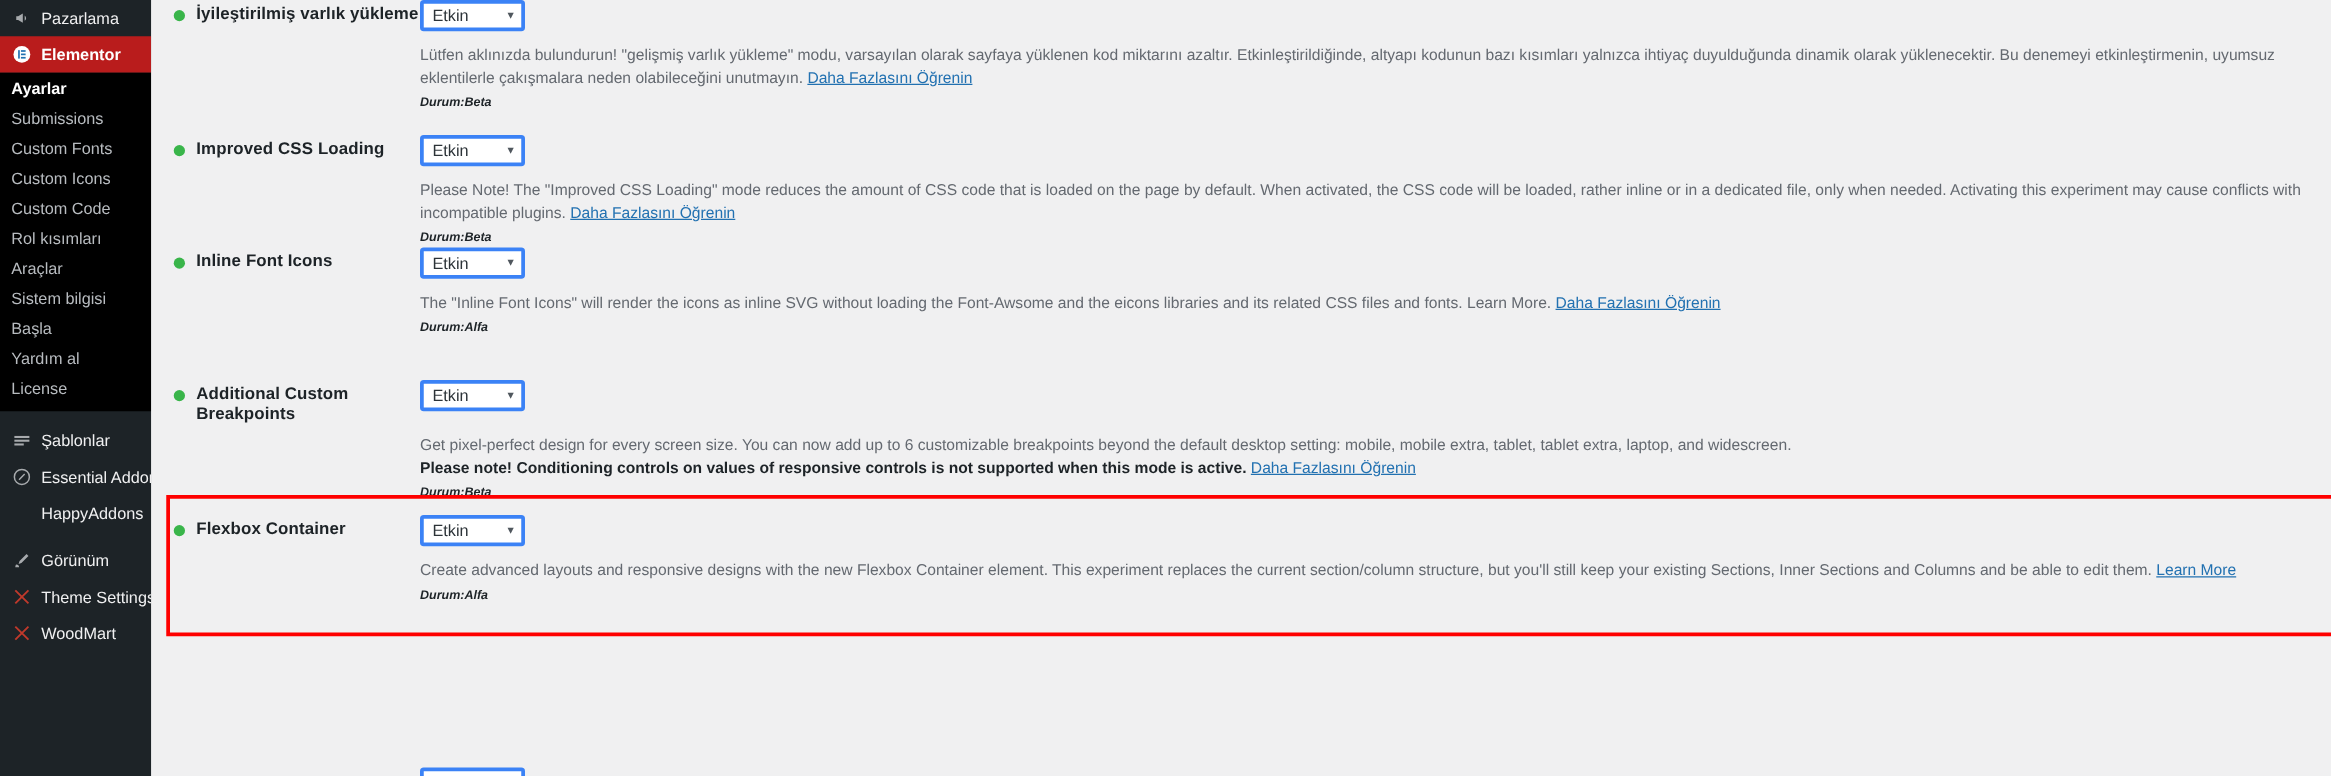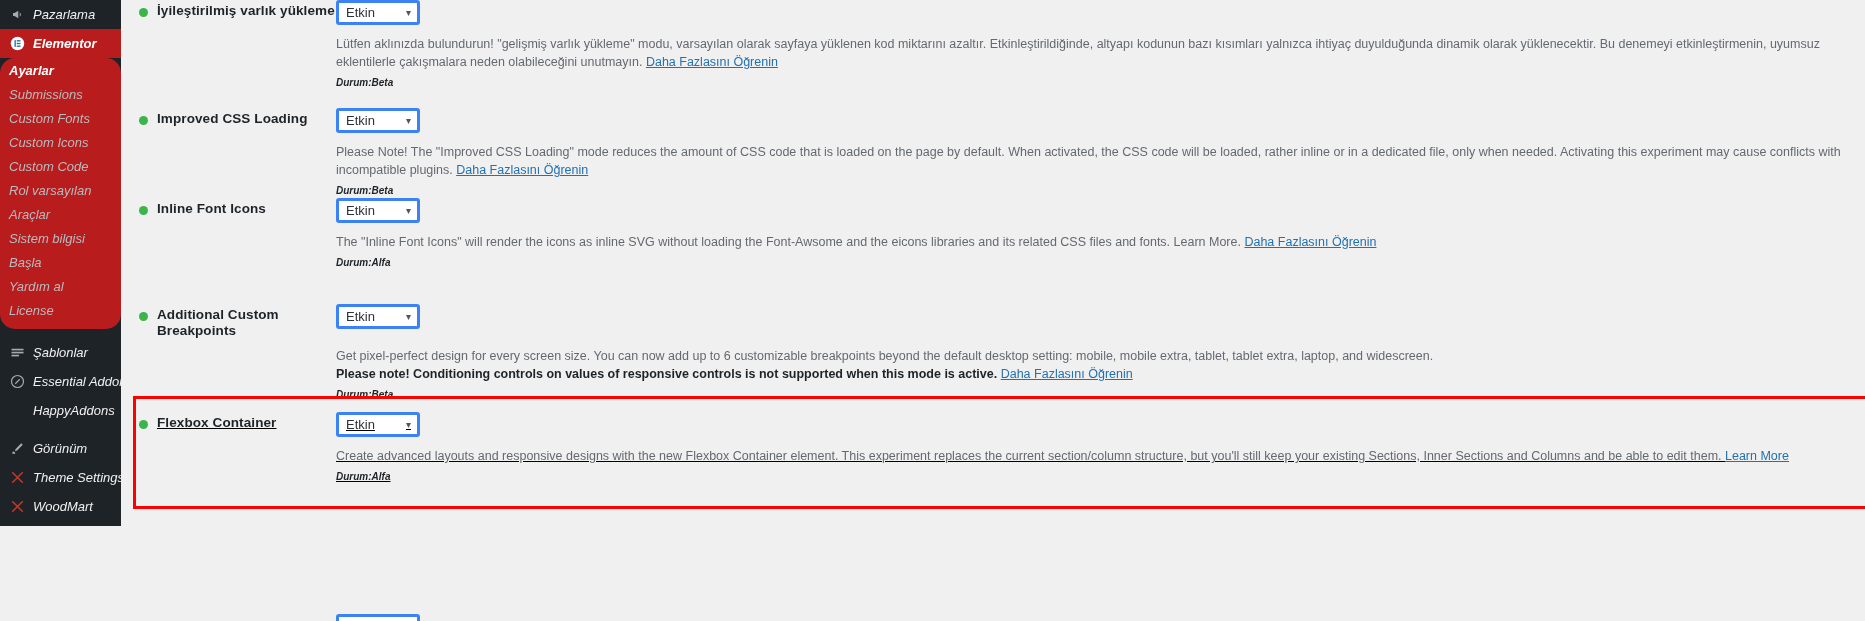--- a/index.html
+++ b/index.html
@@ -8,26 +8,25 @@
     margin: 0; padding: 0;
     width: 1865px; height: 621px;
     overflow: hidden;
     background: #f0f0f1;
     font-family: "Liberation Sans", "DejaVu Sans", sans-serif;
   }
   #root { position: relative; width: 1865px; height: 621px; display: flex; }
 
   
   .sidebar {
-    width: 121px; min-width: 121px; height: 526px;
+    width: 121px; min-width: 121px; height: 621px;
     background: #1d2327;
     color: #f0f0f1;
     position: relative;
     overflow: hidden;
-    font-style: italic;
   }
   .sb-item {
     display: flex; align-items: center; gap: 7px;
     height: 29px; padding-left: 9px;
     font-size: 13px; color: #f0f0f1; white-space: nowrap;
   }
   .sb-item .sb-ico {
     width: 17px; height: 17px; flex: 0 0 17px;
     display: flex; align-items: center; justify-content: center;
     color: #a7aaad;
@@ -41,23 +40,22 @@
   .sb-item.current .sb-ico { color: #fff; }
   .sb-item.current::after {
     content: ""; position: absolute; right: -8px; top: 50%;
     transform: translateY(-50%);
     border-top: 8px solid transparent;
     border-bottom: 8px solid transparent;
     border-left: 8px solid #2271b1;
   }
 
   .sb-sub {
-    background: #b91c1c;
+    background: #000000;
     padding: 1px 0 6px 0;
-    border-radius: 15px;
   }
   .sb-sub .sb-subitem {
     display: block; padding: 4px 0 4px 9px;
     font-size: 13px; color: #b8bcc0; white-space: nowrap;
     line-height: 16px;
   }
   .sb-sub .sb-subitem.active { color: #fff; font-weight: 600; }
   .sb-sep { height: 9px; }
 
   
@@ -144,21 +142,21 @@
       </span>
       <span class="sb-label">Elementor</span>
     </div>
 
     <div class="sb-sub">
       <a class="sb-subitem active">Ayarlar</a>
       <a class="sb-subitem">Submissions</a>
       <a class="sb-subitem">Custom Fonts</a>
       <a class="sb-subitem">Custom Icons</a>
       <a class="sb-subitem">Custom Code</a>
-      <a class="sb-subitem">Rol varsayılan</a>
+      <a class="sb-subitem">Rol kısımları</a>
       <a class="sb-subitem">Araçlar</a>
       <a class="sb-subitem">Sistem bilgisi</a>
       <a class="sb-subitem">Başla</a>
       <a class="sb-subitem">Yardım al</a>
       <a class="sb-subitem">License</a>
     </div>
 
     <div class="sb-sep"></div>
 
     <div class="sb-item">
@@ -294,21 +292,21 @@
           </div>
         </div>
       </div>
       <div class="exp-desc" style="margin-top:8px;">
         <span>Get pixel-perfect design for every screen size. You can now add up to 6 customizable breakpoints beyond the default desktop setting: mobile, mobile extra, tablet, tablet extra, laptop, and widescreen.</span>
         <span style="display:block;"><b>Please note! Conditioning controls on values of responsive controls is not supported when this mode is active. </b><a href="#">Daha Fazlasını Öğrenin</a></span>
       </div>
       <div class="exp-status">Durum:Beta</div>
     </div>
 
-    <div class="exp-row" style="position:absolute; left:18px; top:412px; right:12px;text-decoration:underline;">
+    <div class="exp-row" style="position:absolute; left:18px; top:412px; right:12px;">
       <div class="exp-head">
         <div class="exp-namecell">
           <span class="dot"></span>
           <span class="exp-title">Flexbox Container</span>
         </div>
         <div class="exp-ctrl">
           <div class="select">
             <span>Etkin</span>
             <span class="caret">▾</span>
           </div>

